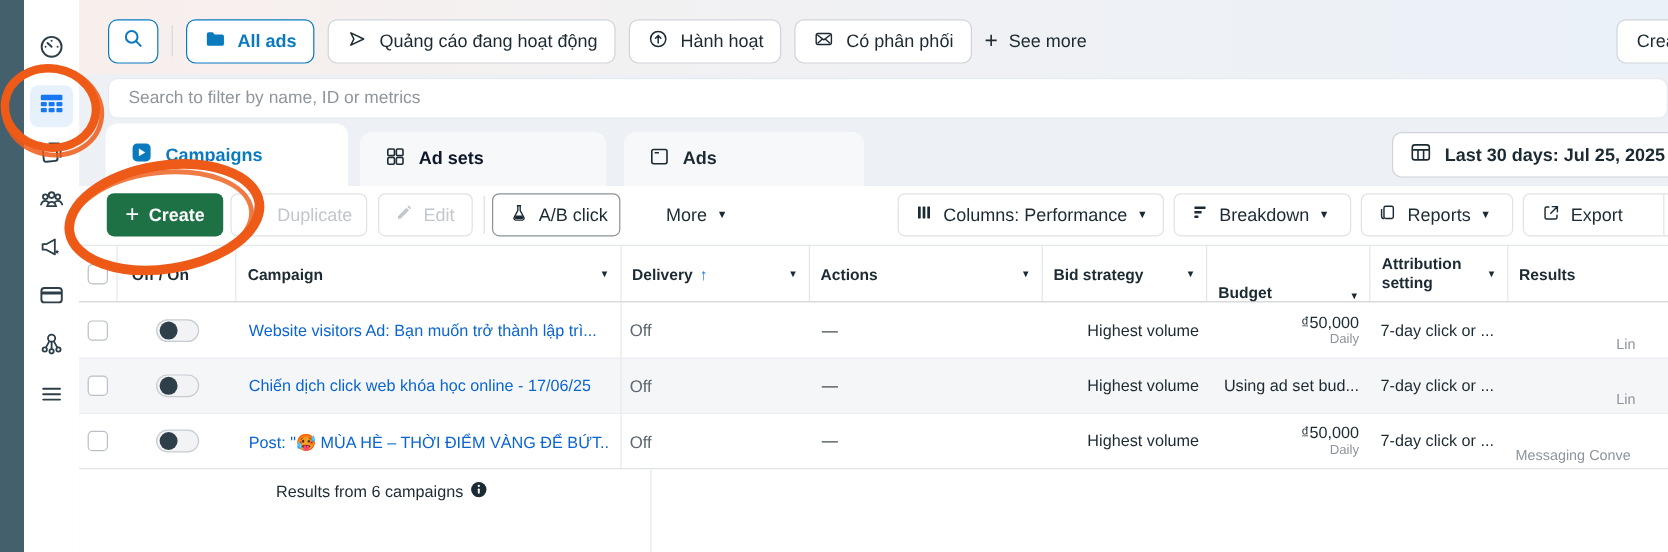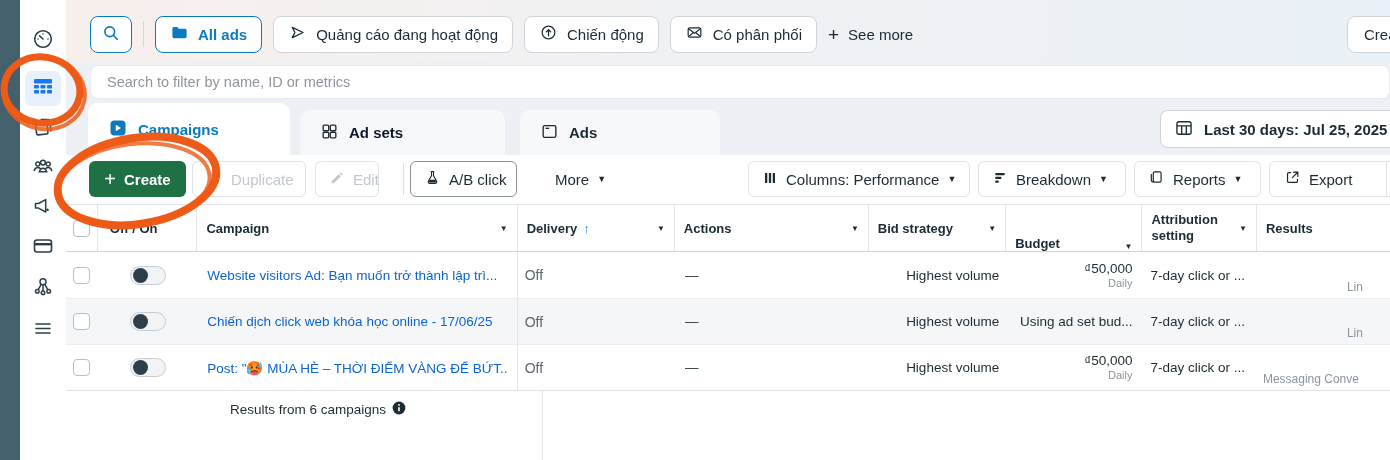--- a/index.html
+++ b/index.html
@@ -49,21 +49,21 @@
     padding:0 13px; font-size:15px; font-weight:600; white-space:nowrap; cursor:pointer; }
   
   .panel { position:absolute; left:66px; top:155px; width:1324px; height:305px; background:#fff; }
   .actionbar { position:absolute; left:0; top:0; width:1360px; height:50px; border-bottom:1px solid #e2e5e9; }
   .abtn { position:absolute; top:6px; height:36px; border:1px solid #dfe2e6; border-radius:6px; background:#fff;
     display:flex; align-items:center; gap:8px; padding:0 13px; font-size:15px; cursor:pointer; white-space:nowrap; }
   .create { left:23px; width:97px; background:#1e7145; border:none; color:#fff; font-weight:bold; justify-content:center; }
   .create .plus-glyph { font-size:20px; }
   .disabled { color:#c2c7cd; }
   .duplicate { left:126px; width:114px; }
-  .edit { left:249px; width:64px; }
+  .edit { left:249px; width:79px; }
   .bar-vdiv { position:absolute; left:337px; top:8px; width:1px; height:32px; background:#dcdfe3; }
   .abtest { left:344px; width:107px; border-color:#8a9198; }
   .more { left:476px; width:62px; border:none; }
   .colbtn { left:682px; width:222px; }
   .breakdown { left:912px; width:148px; }
   .reports { left:1068px; width:127px; }
   .exportgrp { left:1203px; width:200px; padding:0; }
   .exportgrp .seg { display:flex; align-items:center; gap:8px; padding:0 14px; height:100%; }
   .exportgrp .segdiv { width:1px; height:100%; background:#dfe2e6; margin-left:12px; }
   .caret { font-size:9px; color:#1c2b33; }
@@ -194,21 +194,21 @@
     <span><svg width="19" height="19" viewBox="0 0 24 24" fill="none" stroke="#1c2b33" stroke-width="1.6" stroke-linejoin="round">
           <path d="M5.5 5.5L19 12 5.5 18.5l3.2-6.5z"></path>
         </svg></span>
     <span>Quảng cáo đang hoạt động</span>
   </div>
   <div class="btn">
     <span><svg width="19" height="19" viewBox="0 0 24 24" fill="none" stroke="#1c2b33" stroke-width="1.6" stroke-linecap="round">
           <circle cx="12" cy="12" r="8"></circle>
           <path d="M12 16.2V8.6M9.2 11.2L12 8.4l2.8 2.8"></path>
         </svg></span>
-    <span>Chiến động</span>
+    <span>Hành hoạt</span>
   </div>
   <div class="btn">
     <span><svg width="19" height="19" viewBox="0 0 24 24" fill="none" stroke="#1c2b33" stroke-width="1.5" stroke-linejoin="round">
           <rect x="4" y="6.2" width="16" height="11.6" rx="2"></rect>
           <path d="M5 7.5l7 5.4 7-5.4M5.5 16.5l4.7-4.2M18.5 16.5l-4.7-4.2"></path>
         </svg></span>
     <span>Có phân phối</span>
   </div>
   <div class="seemore">
     <span class="plus-glyph">+</span>

